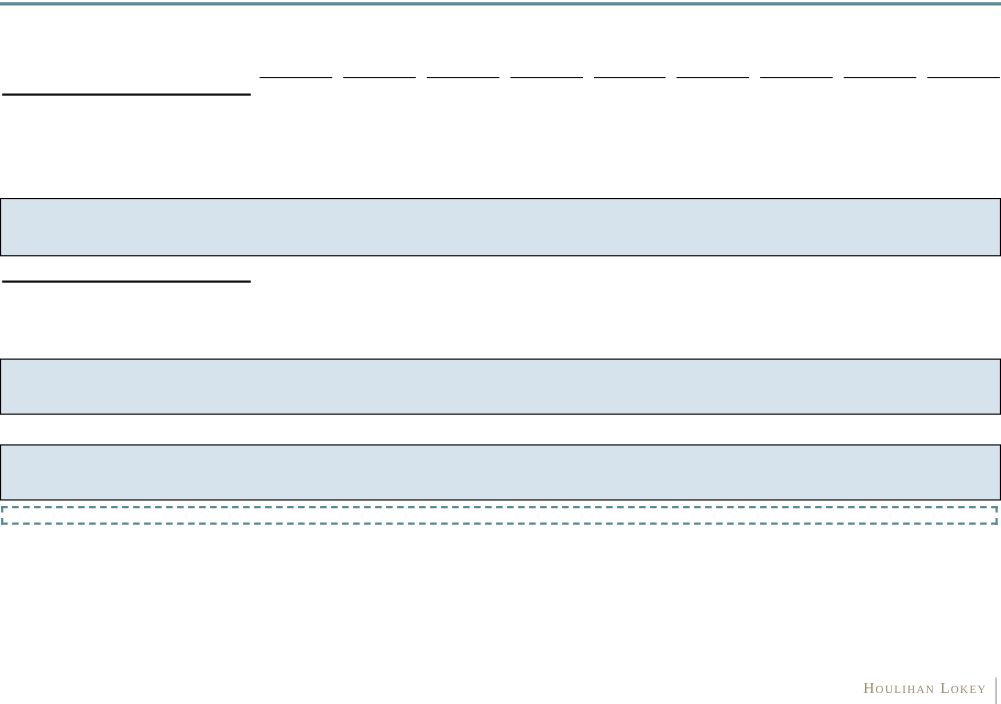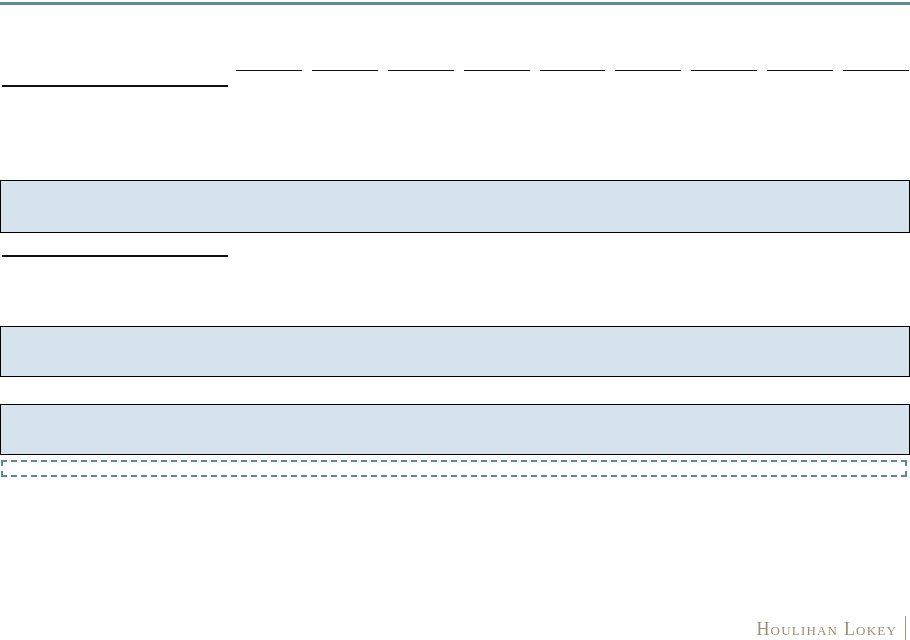--- a/index.html
+++ b/index.html
@@ -77,21 +77,21 @@
     border: 2px dashed #578b96;
     background: transparent;
   }
 
   
   .logo {
     position: absolute;
     top: 620px;
     right: 13px;
     font-family: "Liberation Serif", serif;
-    font-size: 18px;
+    font-size: 14px;
     font-variant: small-caps;
     letter-spacing: 1.2px;
     color: #9c8e75;
     white-space: nowrap;
     line-height: 1;
   }
   .footer-divider {
     position: absolute;
     left: 905px;
     top: 616px;

